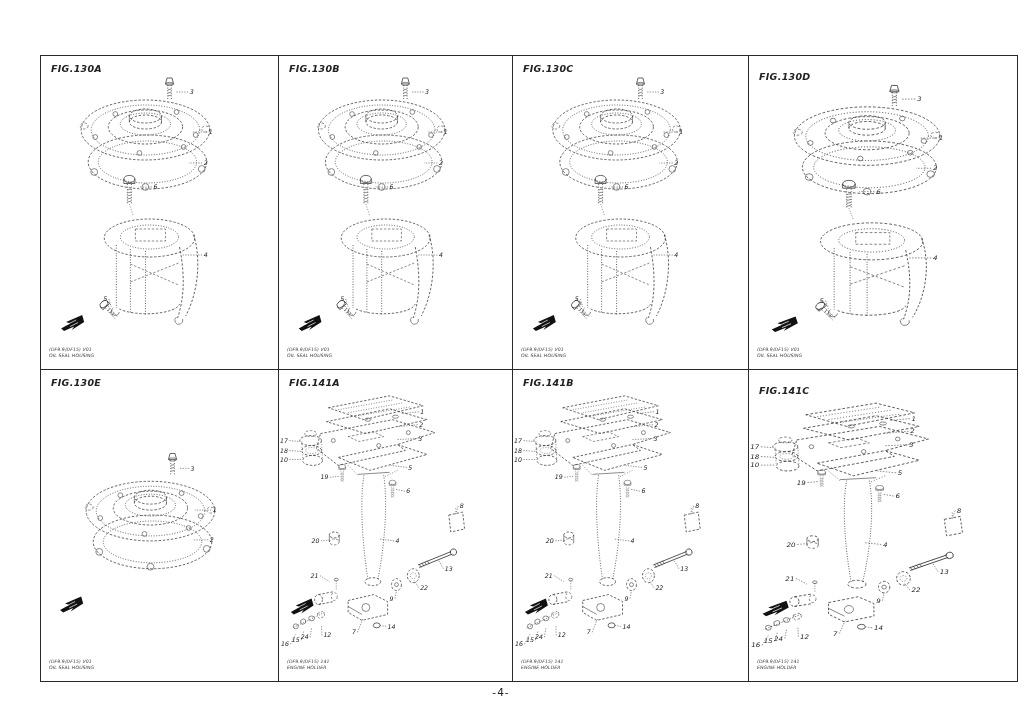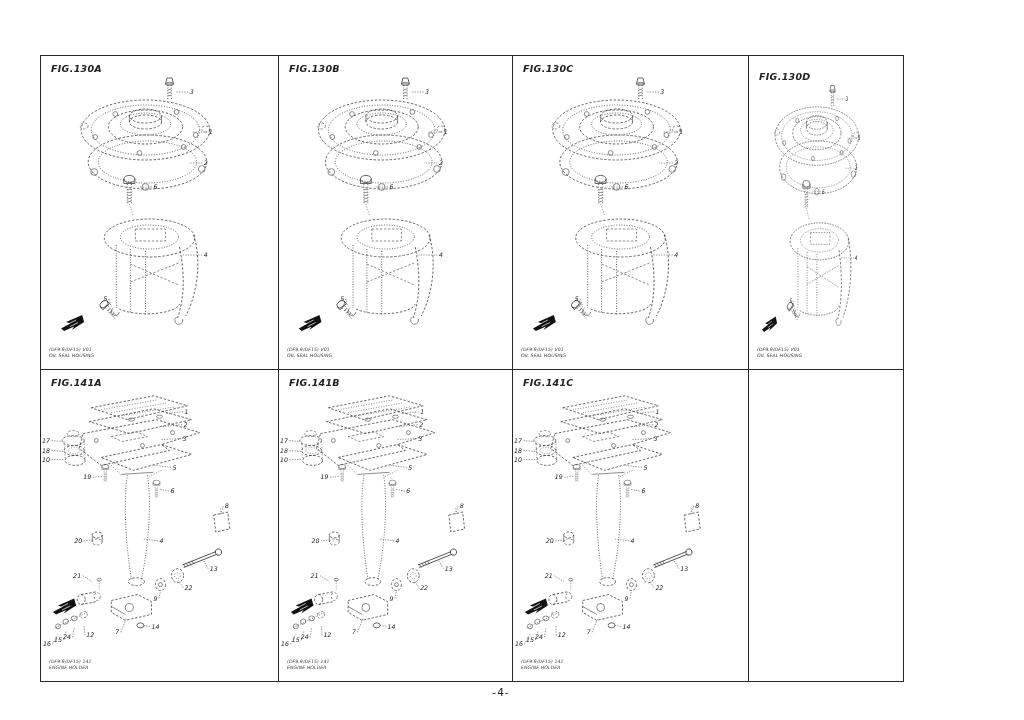--- a/index.html
+++ b/index.html
@@ -1,17 +1,17 @@
 <!DOCTYPE html>
 <html><head>
 <meta charset="utf-8">
 <style>
   html,body{margin:0;padding:0;background:#fff;}
   body{width:1024px;height:720px;position:relative;font-family:"DejaVu Sans",sans-serif;color:#1c1c1c;overflow:hidden;}
-  .sheet{position:absolute;left:40px;top:55px;width:864px;height:627px;border:1.6px solid #2a2a2a;box-sizing:border-box;background:#fff;display:grid;grid-template-columns:238px 234px 236px 1fr;grid-template-rows:314px 1fr;}
+  .sheet{position:absolute;left:40px;top:55px;width:978px;height:627px;border:1.6px solid #2a2a2a;box-sizing:border-box;background:#fff;display:grid;grid-template-columns:238px 234px 236px 1fr;grid-template-rows:314px 1fr;}
   .panel{position:relative;border-right:1px solid #2a2a2a;border-bottom:1px solid #2a2a2a;box-sizing:border-box;overflow:hidden;}
   .panel:nth-child(4n){border-right:none;margin-top:8px;}
   .panel:nth-child(n+5){border-bottom:none;}
   .fig-title{position:absolute;top:7px;left:10px;font-size:9.5px;font-style:italic;font-weight:600;letter-spacing:.3px;color:#222;}
   .caption{position:absolute;left:8px;bottom:10px;font-size:4.6px;font-style:italic;line-height:1.35;color:#3c3c3c;letter-spacing:.1px;}
   .drawing{position:absolute;inset:0;width:100%;height:100%;}
   .pagenum{position:absolute;top:686px;left:0;right:22px;text-align:center;font-size:10.5px;color:#222;letter-spacing:1px;}
   svg text.co{font-family:"DejaVu Sans",sans-serif;font-style:italic;font-size:6.3px;fill:#232323;}
   .sk{stroke:#3f3f3f;fill:none;stroke-width:.8;}
   .dsh{stroke-dasharray:2.4 1.7;}
@@ -318,20 +318,43 @@
           <text class="co" x="66" y="245.2" text-anchor="end">5</text>
         </g>
       </svg>
     <span class="fig-title">FIG.130D</span>
     <div class="caption">
       <div>(DF9.9/DF15) V01</div>
       <div>OIL SEAL HOUSING</div>
     </div>
   </div>
 
+  <div class="panel">
+    <svg class="drawing" viewBox="0 0 236 313" preserveAspectRatio="none" xmlns="http://www.w3.org/2000/svg">
+        <use href="#sym-fig130_simple"></use>
+        <use href="#sym-fwd" x="19" y="228"></use>
+        <g>
+          <line x1="147.5" y1="99" x2="137" y2="99" stroke="#555" stroke-width=".65" stroke-dasharray="1.3 1.3"></line>
+          <text class="co" x="149" y="101.2" text-anchor="start">3</text>
+        </g>
+        <g>
+          <line x1="169.5" y1="141" x2="153" y2="141" stroke="#555" stroke-width=".65" stroke-dasharray="1.3 1.3"></line>
+          <text class="co" x="171" y="143.2" text-anchor="start">1</text>
+        </g>
+        <g>
+          <line x1="166.5" y1="171" x2="151" y2="171" stroke="#555" stroke-width=".65" stroke-dasharray="1.3 1.3"></line>
+          <text class="co" x="168" y="173.2" text-anchor="start">2</text>
+        </g>
+      </svg>
+    <span class="fig-title">FIG.130E</span>
+    <div class="caption">
+      <div>(DF9.9/DF15) V01</div>
+      <div>OIL SEAL HOUSING</div>
+    </div>
+  </div>
 
   <div class="panel">
     <svg class="drawing" viewBox="0 0 236 313" preserveAspectRatio="none" xmlns="http://www.w3.org/2000/svg">
         <use href="#sym-fig141"></use>
         <use href="#sym-fwd" x="12" y="230"></use>
         <g>
           <line x1="141.5" y1="42" x2="124" y2="44" stroke="#555" stroke-width=".65" stroke-dasharray="1.3 1.3"></line>
           <text class="co" x="143" y="44.2" text-anchor="start">1</text>
         </g>
         <g>

